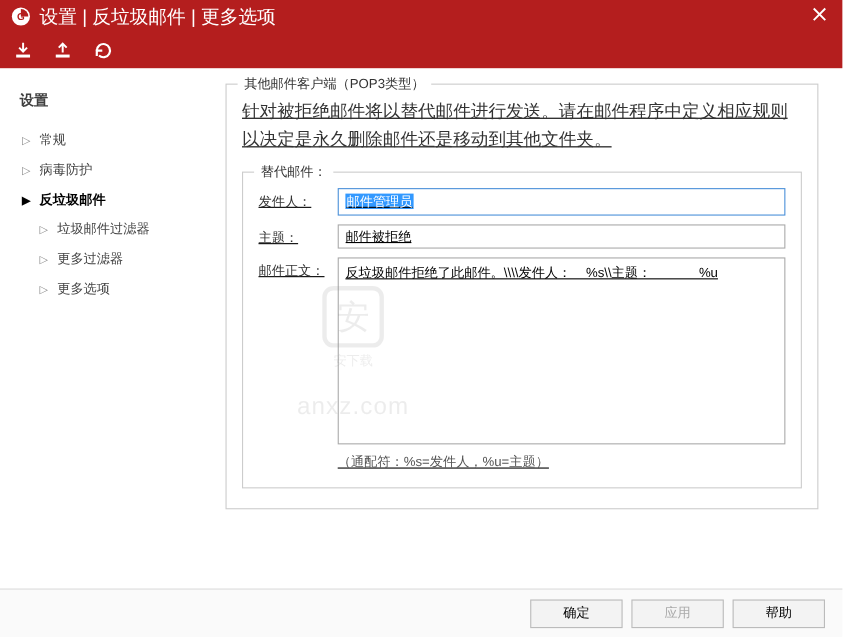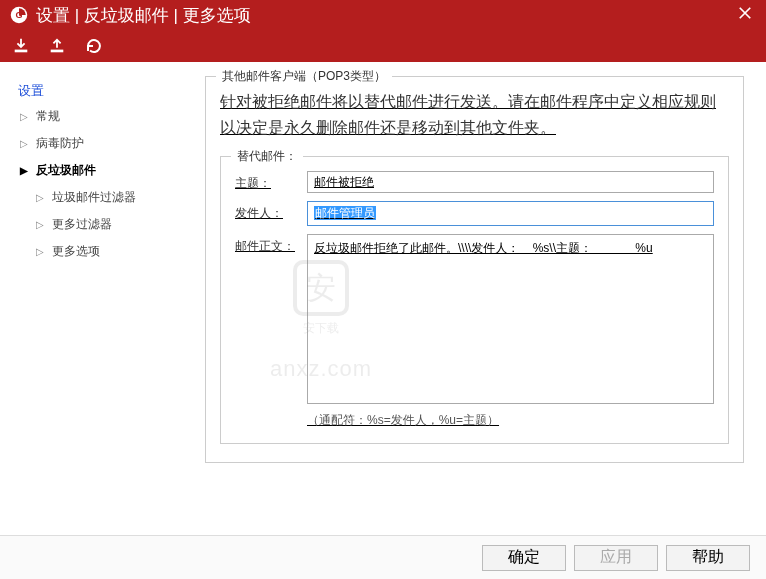--- a/index.html
+++ b/index.html
@@ -9,21 +9,21 @@
     .titlebar .logo { width: 18px; height: 18px; margin-right: 8px; }
     .titlebar .title { flex: 1; font-size: 17px; }
     .titlebar .close { cursor: pointer; font-size: 16px; padding: 0 4px; }
     
     .toolbar { background: #b41e1e; height: 32px; display: flex; align-items: center; padding: 0 12px; gap: 18px; }
     .toolbar .tool-icon { color: #fff; cursor: pointer; display: flex; align-items: center; }
     
     .main { display: flex; height: calc(100% - 62px - 44px); }
     
     .sidebar { width: 195px; padding: 20px 10px 10px 18px; border-right: none; }
-    .sidebar-title { font-size: 13px; color: #1d4ed8; margin-bottom: 3px; font-weight: normal; }
+    .sidebar-title { font-size: 13px; color: #404040; margin-bottom: 14px; font-weight: bold; }
     .tree-item { display: flex; align-items: center; padding: 5px 2px; cursor: pointer; color: #444; font-size: 12px; }
     .tree-item .arrow { width: 12px; font-size: 10px; color: #888; margin-right: 4px; display: inline-block; }
     .tree-item.active { font-weight: bold; color: #000; }
     .tree-item.active .arrow { color: #000; }
     .tree-sub { padding-left: 16px; }
     
     .content { flex: 1; padding: 14px 22px 10px 10px; overflow: auto; text-decoration: underline; }
     .groupbox { border: 1px solid #ccc; padding: 12px 14px 18px 14px; position: relative; margin-bottom: 14px; }
     .groupbox-title { position: absolute; top: -9px; left: 10px; background: #fff; padding: 0 6px; color: #333; font-size: 12px; }
     .desc { color: #333; font-size: 16px; line-height: 1.6; margin-bottom: 16px; }
@@ -33,21 +33,21 @@
     
     .field-row { display: flex; align-items: flex-start; margin-bottom: 8px; }
     .field-label { width: 72px; padding-top: 4px; color: #333; font-size: 12px; }
     .field-input { flex: 1; border: 1px solid #aaa; padding: 3px 6px; font-size: 12px; font-family: inherit; }
     .field-input.selected { border: 1px solid #4a90d9; background: #fff; }
     .sel-text { background: #3399ff; color: #fff; padding: 0 1px; }
     .field-textarea { flex: 1; border: 1px solid #aaa; padding: 4px 6px; font-size: 12px; font-family: inherit; height: 170px; resize: none; line-height: 1.6; white-space: pre-wrap; }
     .hint { margin-left: 72px; color: #555; font-size: 12px; margin-top: 4px; }
     
     .footer { position: absolute; bottom: 0; left: 0; right: 0; height: 44px; border-top: 1px solid #ddd; background: #fafafa; display: flex; justify-content: flex-end; align-items: center; padding: 0 16px; gap: 8px; }
-    .btn { min-width: 84px; height: 26px; border: 1px solid #bbb; background: #f3f3f3; cursor: pointer; font-size: 16px; font-family: inherit; }
+    .btn { min-width: 84px; height: 26px; border: 1px solid #bbb; background: #f3f3f3; cursor: pointer; font-size: 12px; font-family: inherit; }
     .btn:disabled { color: #aaa; cursor: default; }
     
     .watermark { position: absolute; top: 260px; left: 270px; opacity: 0.15; pointer-events: none; color: #888; font-size: 12px; display:flex; flex-direction:column; align-items:center; }
     .watermark .wm-icon { width:56px; height:56px; border:4px solid #888; border-radius:10px; display:flex; align-items:center; justify-content:center; font-size:30px; margin-bottom:4px; }
     .watermark .wm-text { font-size: 22px; letter-spacing: 1px; margin-top:19px; font-family: Arial, sans-serif; }
   </style>
 </head>
 <body>
 
 <div class="titlebar">
@@ -121,27 +121,27 @@
 
   <div class="content">
     <div class="groupbox">
       <span class="groupbox-title">其他邮件客户端（POP3类型）</span>
       <div class="desc">针对被拒绝邮件将以替代邮件进行发送。请在邮件程序中定义相应规则以决定是永久删除邮件还是移动到其他文件夹。</div>
 
       <div class="inner-groupbox">
         <span class="inner-groupbox-title">替代邮件：</span>
 
         <div class="field-row">
-          <div class="field-label">主题：</div>
-          <input class="field-input" value="邮件被拒绝" style="">
+          <div class="field-label">发件人：</div>
+          <div class="field-input selected"><span class="sel-text">邮件管理员</span></div>
         </div>
 
         <div class="field-row">
-          <div class="field-label">发件人：</div>
-          <div class="field-input selected"><span class="sel-text">邮件管理员</span></div>
+          <div class="field-label">主题：</div>
+          <input class="field-input" value="邮件被拒绝" style="">
         </div>
 
         <div class="field-row">
           <div class="field-label">邮件正文：</div>
           <textarea class="field-textarea" style="">反垃圾邮件拒绝了此邮件。\\\\发件人：    %s\\主题：             %u</textarea>
         </div>
 
         <div class="hint">（通配符：%s=发件人，%u=主题）</div>
       </div>
     </div>

